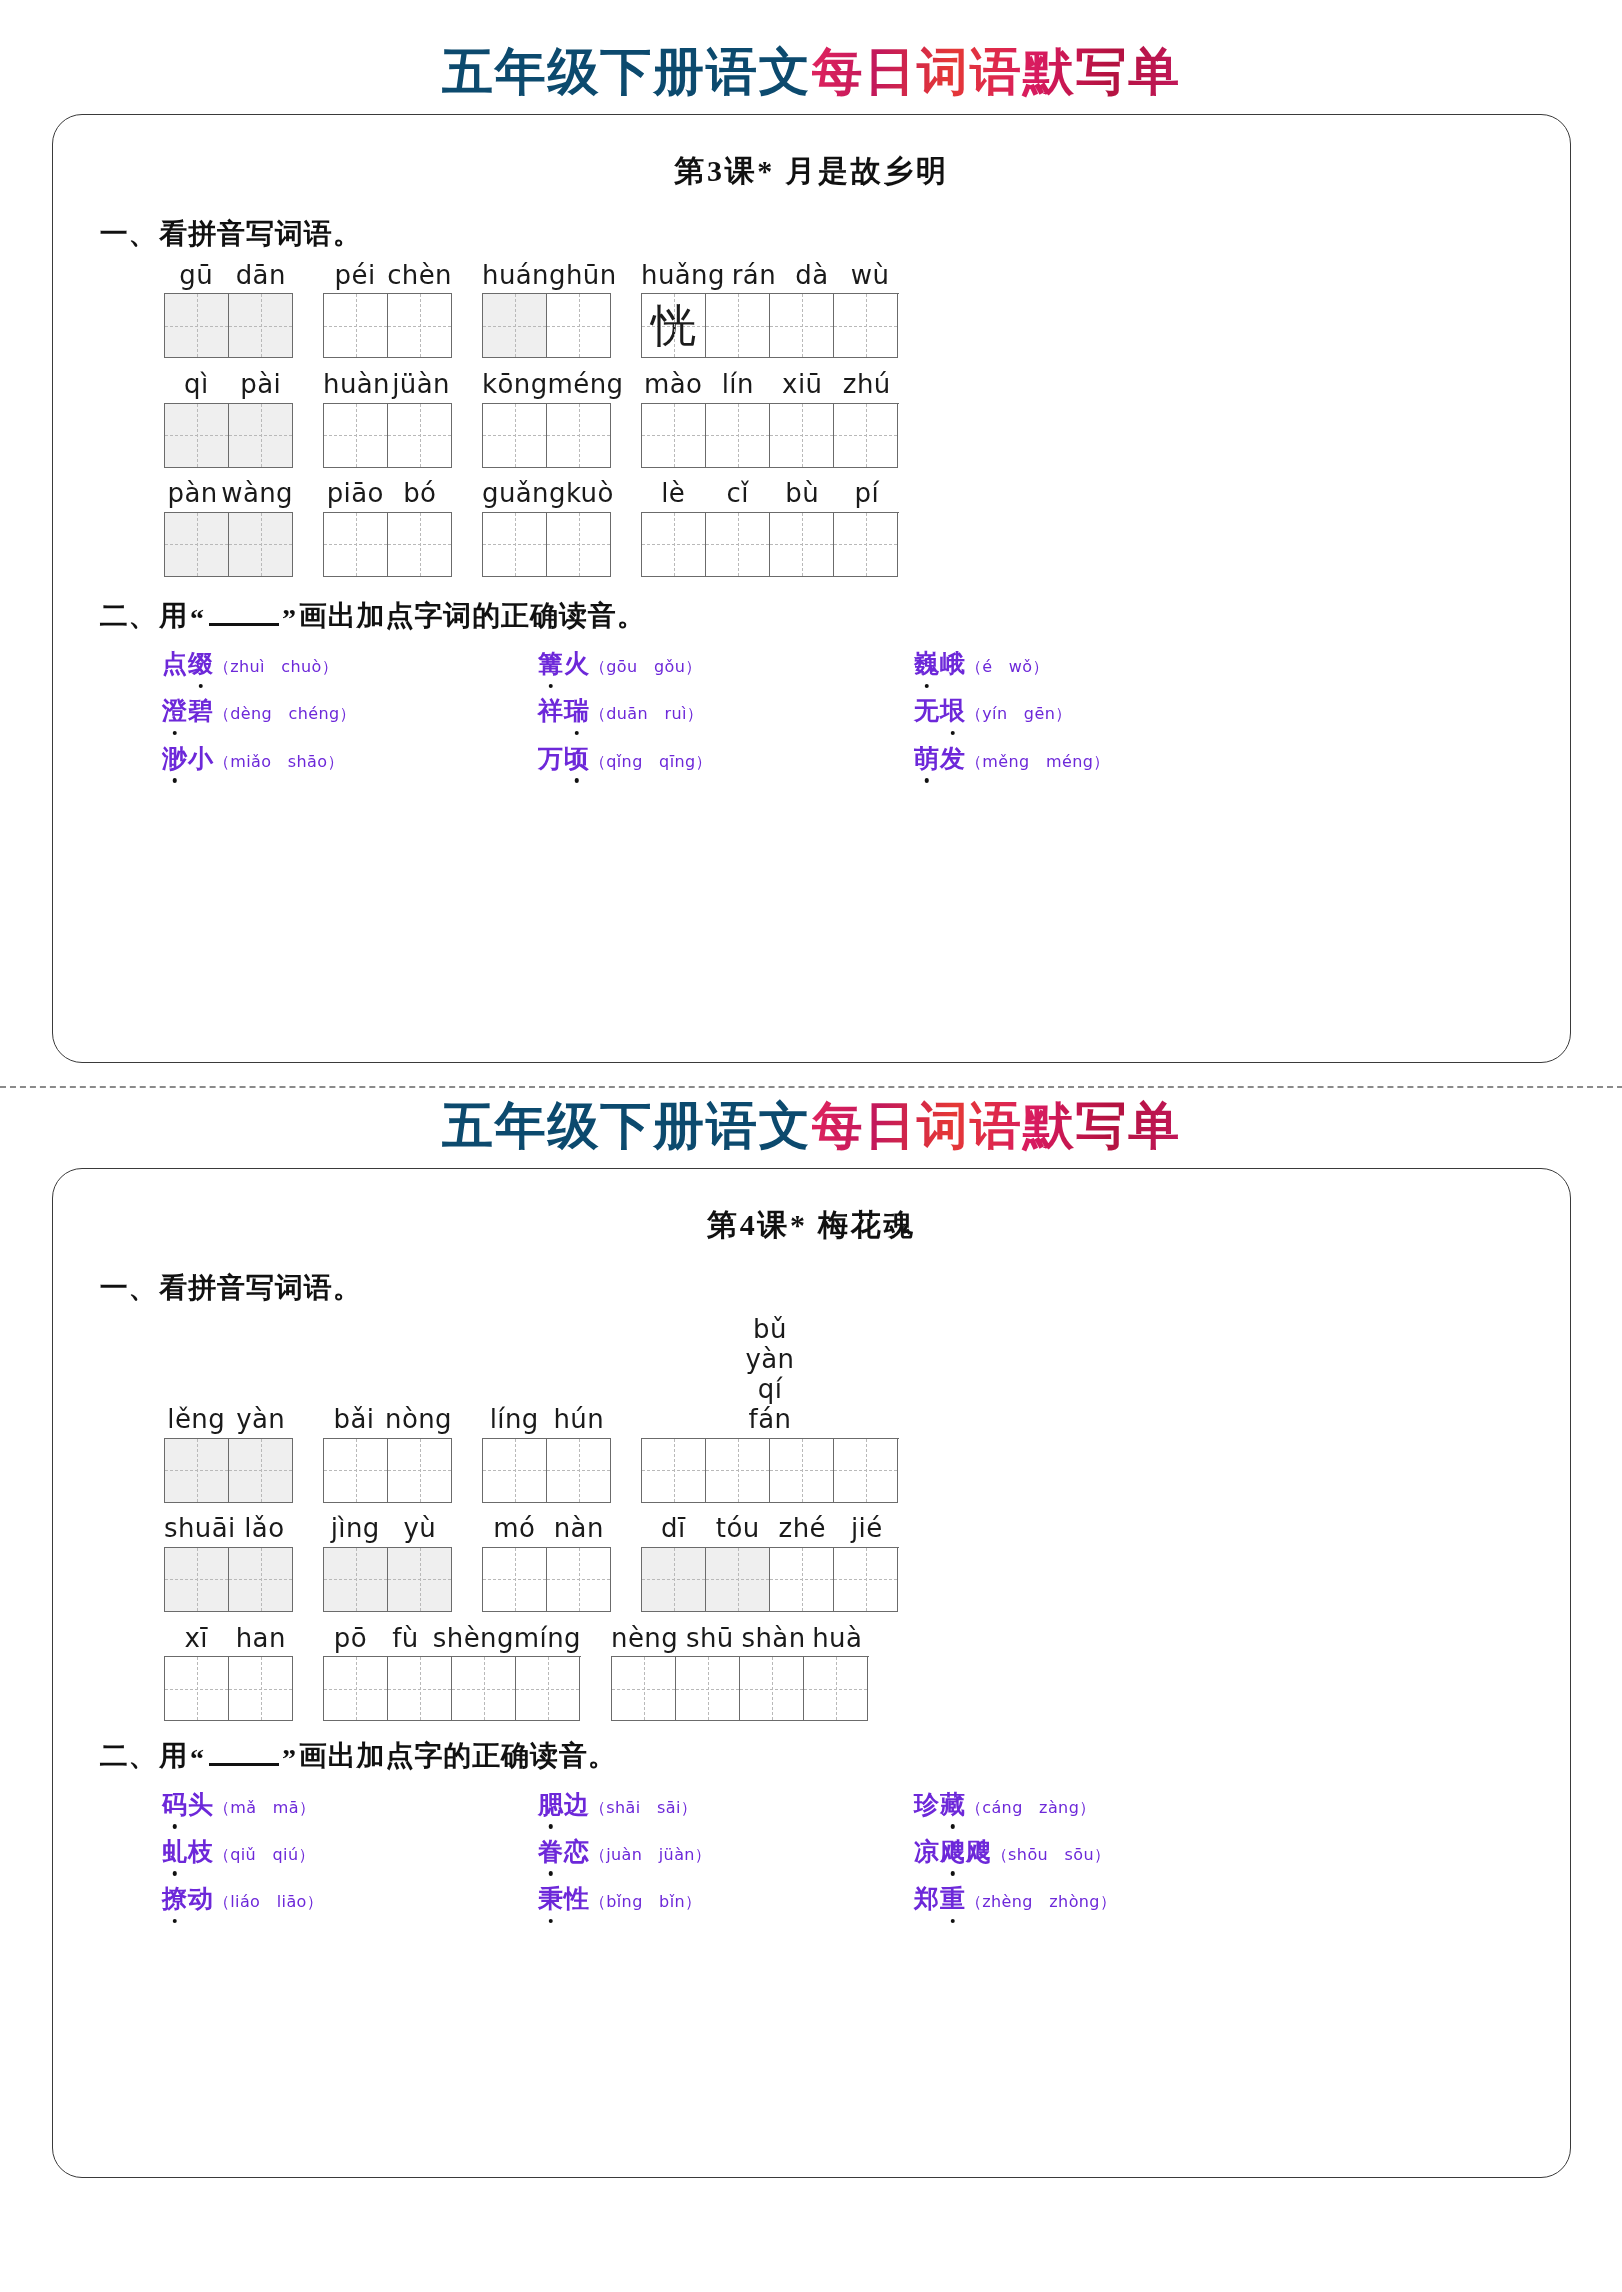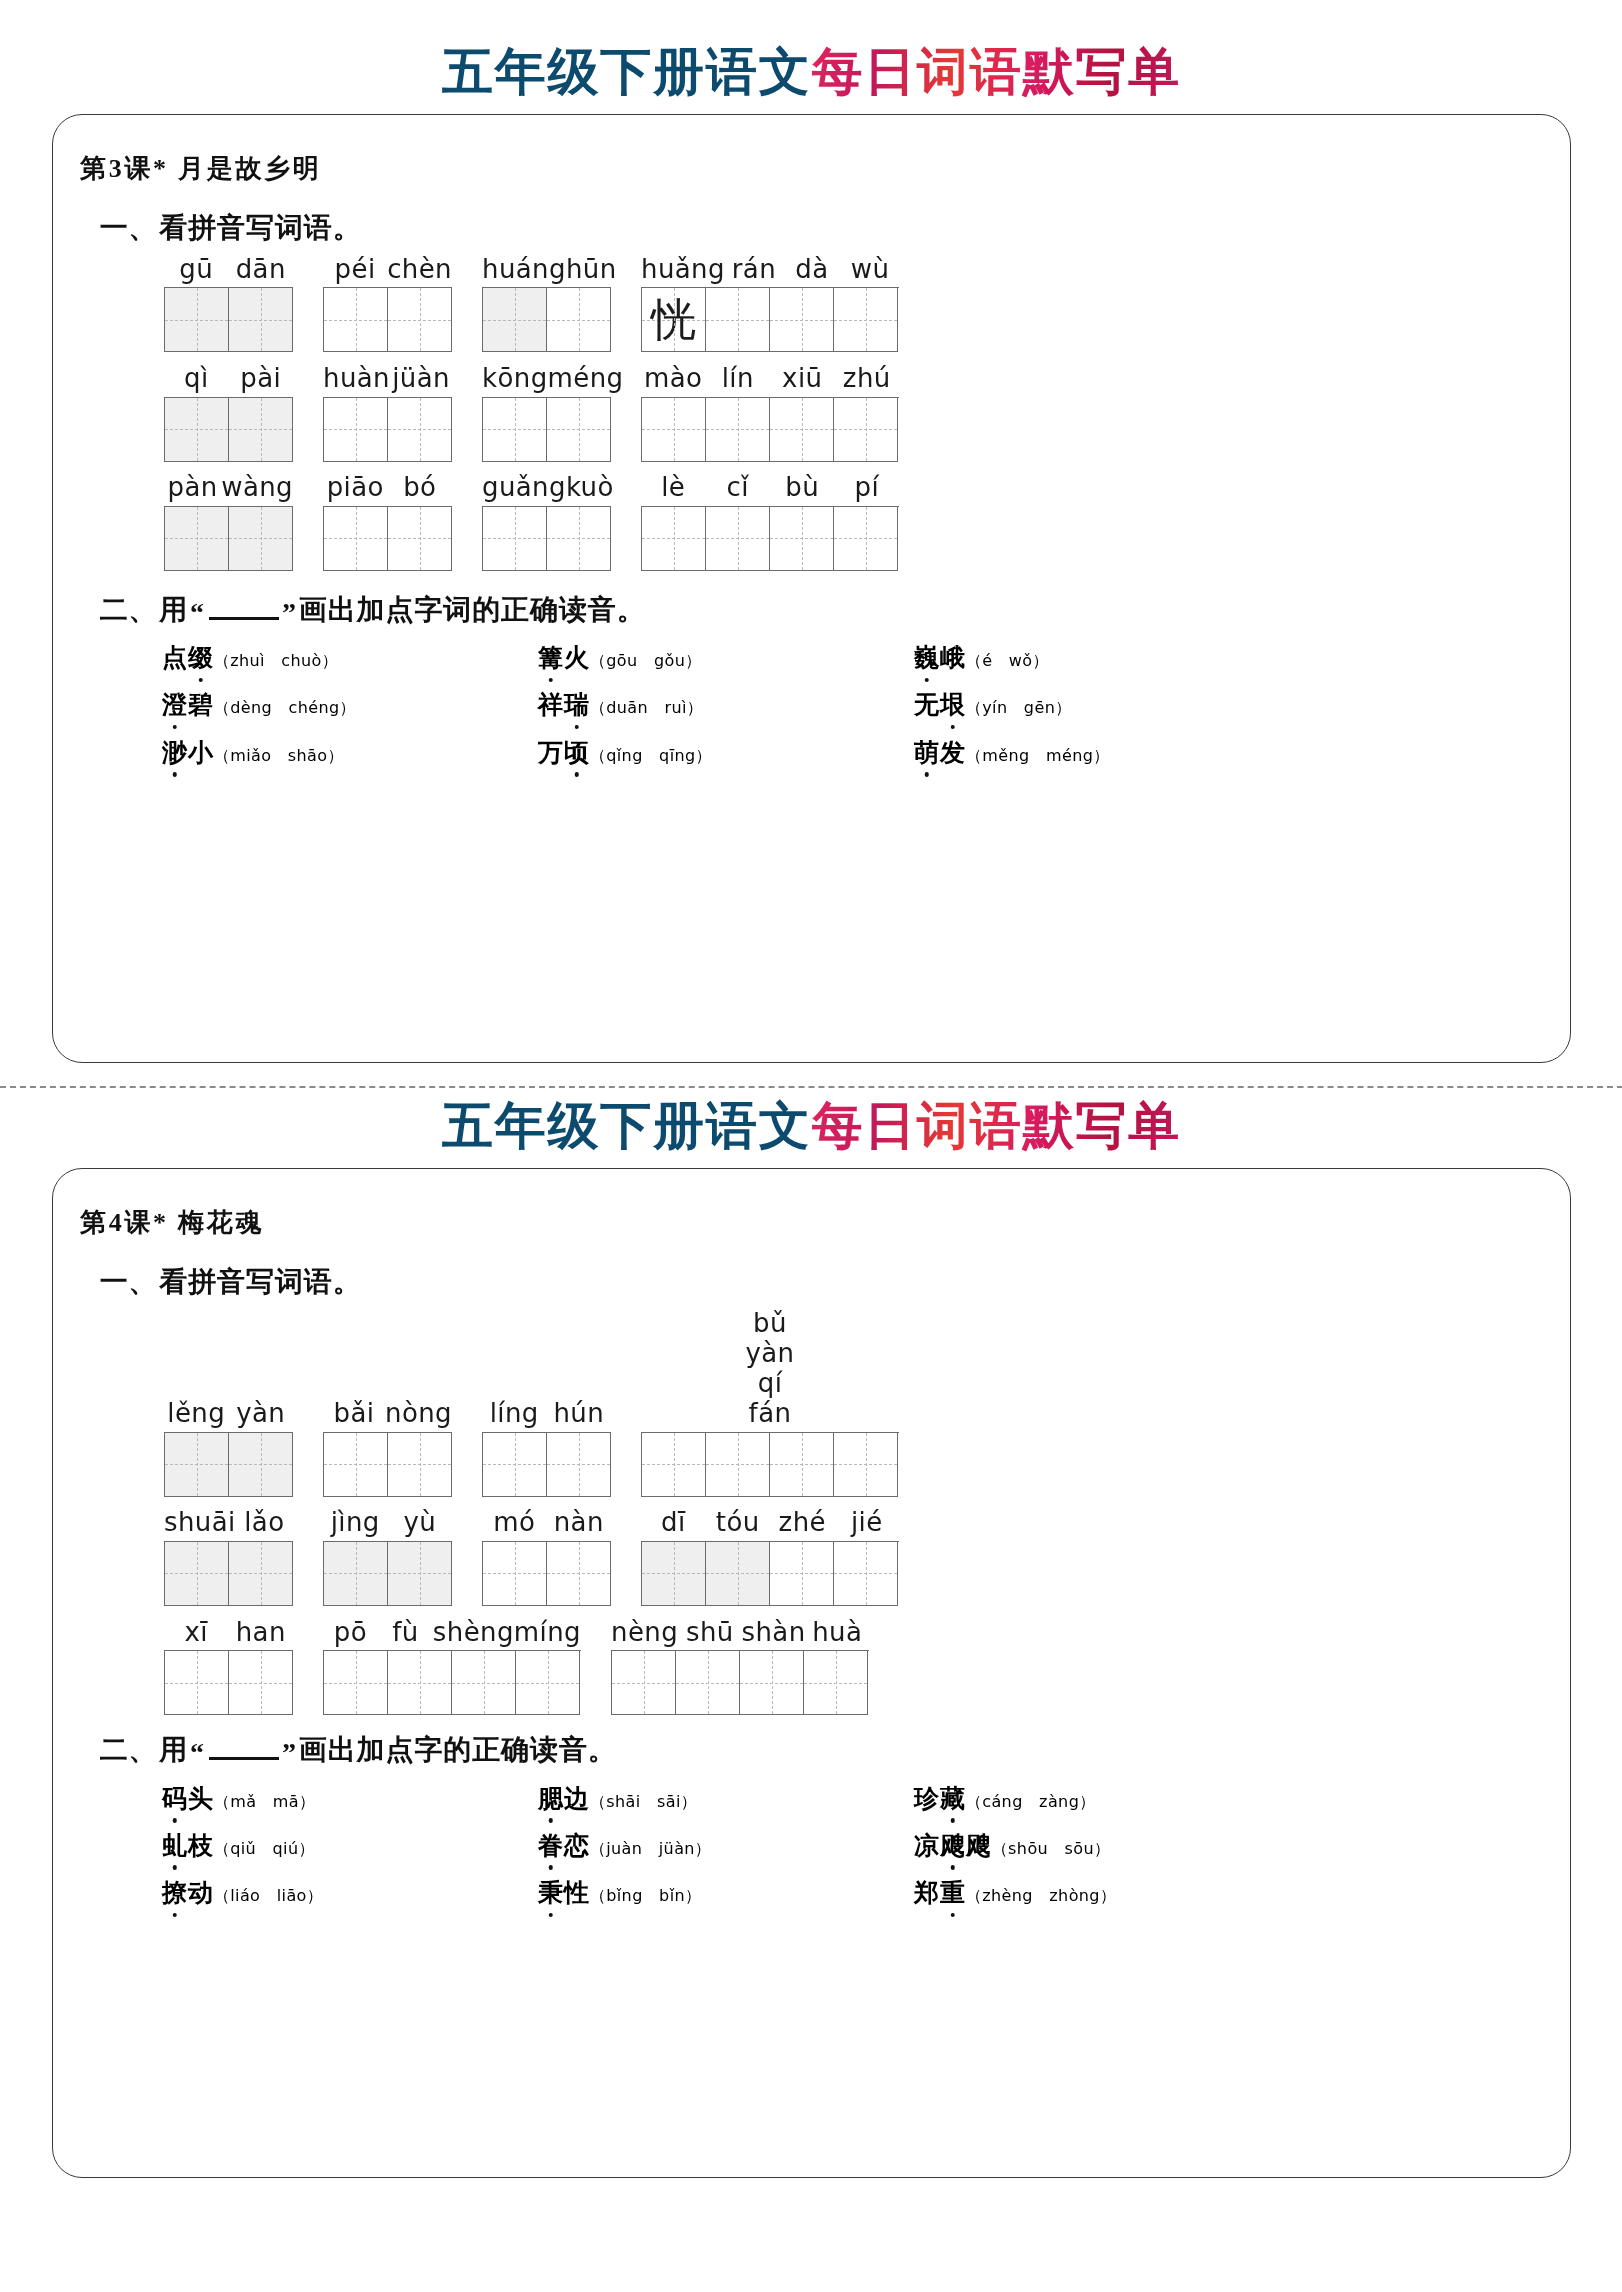--- a/index.html
+++ b/index.html
@@ -65,24 +65,24 @@
     border: 1.8px solid #3a3a3a;
     border-radius: 30px;
     box-sizing: border-box;
     padding: 23px 27px 27px 27px;
     background: #fff;
   }
   .card-1 { height: 949px; }
   .card-2 { height: 1010px; }
 
   .lesson-title {
-    text-align: left;
+    text-align: center;
     font-family: "Liberation Serif", "DejaVu Serif", serif;
     font-weight: bold;
-    font-size: 26px;
+    font-size: 30px;
     letter-spacing: 2.7px;
     margin: 12.5px 0 23px 0;
     color: #111;
   }
 
   .section-head {
     font-family: "Liberation Serif", "DejaVu Serif", serif;
     font-weight: bold;
     font-size: 28px;
     letter-spacing: 0.9px;
@@ -171,21 +171,21 @@
     margin-top: 12.5px;
     padding-left: 82px;
   }
   .choice-row {
     display: flex;
     margin-bottom: 14.3px;
   }
   .choice-item {
     font-family: "DejaVu Sans", sans-serif;
     font-size: 24px;
-    color: #000000;
+    color: #6d28d9;
     white-space: nowrap;
     position: relative;
     display: flex;
     align-items: baseline;
   }
   .choice-item .hz {
     font-family: "Liberation Serif", "DejaVu Serif", serif;
     font-weight: bold;
     font-size: 25px;
     letter-spacing: 0.9px;

